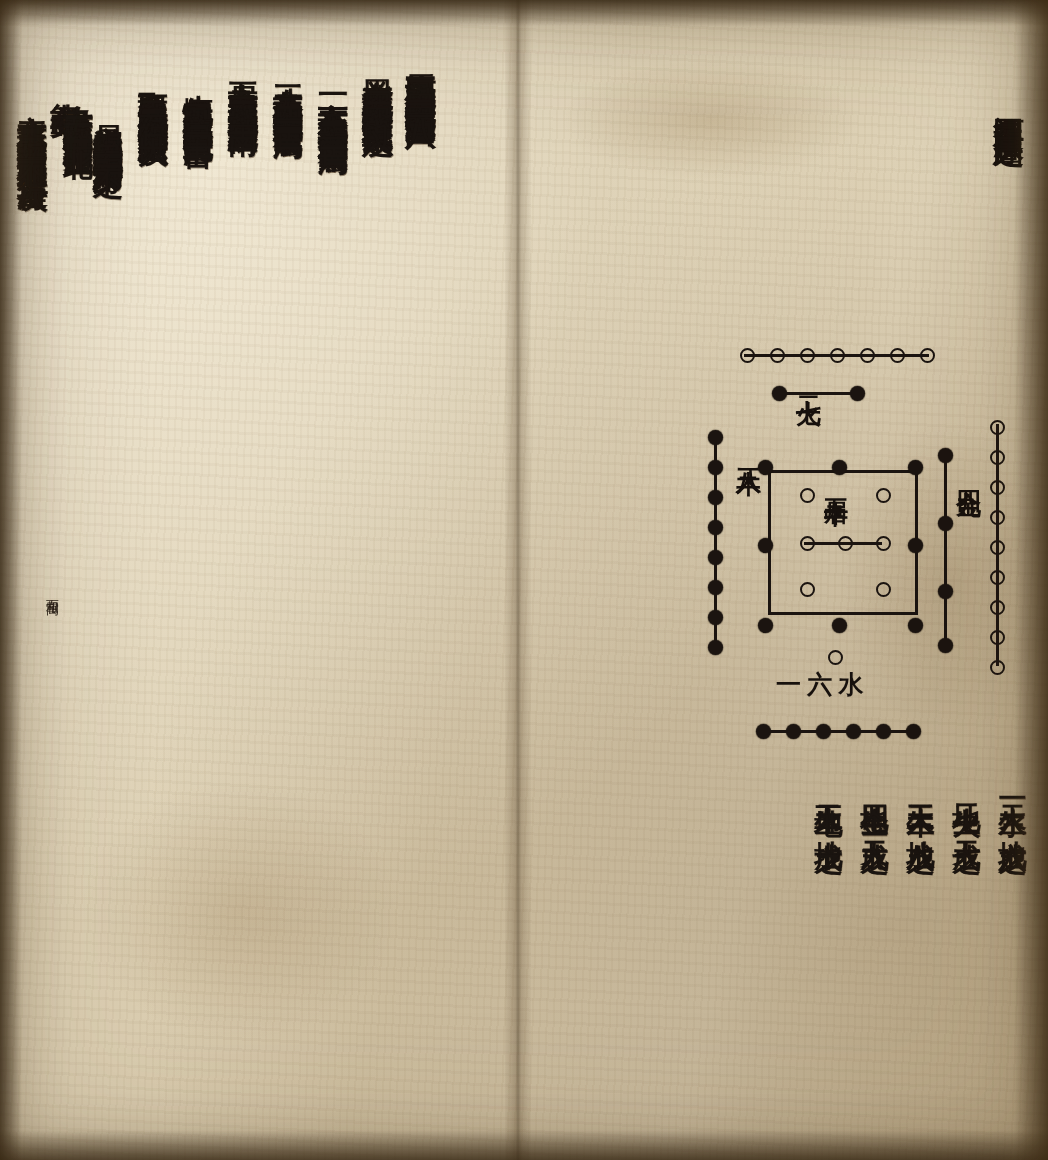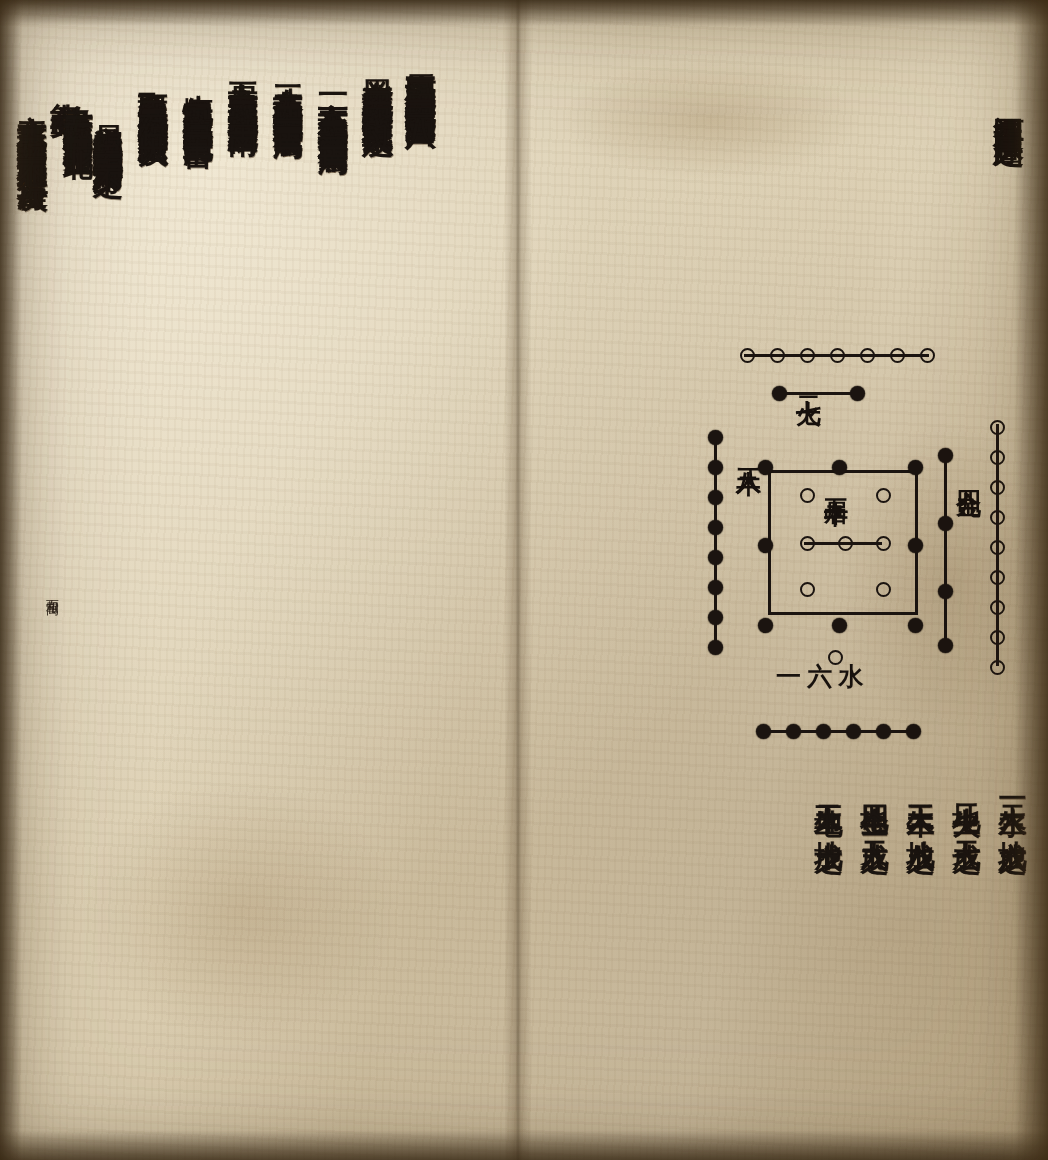--- a/index.html
+++ b/index.html
@@ -266,21 +266,21 @@
 
     <div class="dot" style="left:238px;top:128px;"></div>
     <div class="dot" style="left:238px;top:196px;"></div>
     <div class="dot" style="left:238px;top:264px;"></div>
     <div class="dot" style="left:238px;top:318px;"></div>
     <div class="bar vbar" style="left:244px;top:132px;width:3px;height:192px;"></div>
 
     <div class="dlabel" style="left:252px;top:150px;font-size:25px;">四九金</div>
 
     <div class="odot" style="left:128px;top:330px;"></div>
-    <div class="dlabel horiz" style="left:76px;top:340px;font-size:25px;writing-mode:horizontal-tb;letter-spacing:0.25em;">一六水</div>
+    <div class="dlabel horiz" style="left:76px;top:348px;font-size:25px;writing-mode:horizontal-tb;letter-spacing:0.25em;">一六水</div>
 
     <div class="dot" style="left:56px;top:404px;"></div>
     <div class="dot" style="left:86px;top:404px;"></div>
     <div class="dot" style="left:116px;top:404px;"></div>
     <div class="dot" style="left:146px;top:404px;"></div>
     <div class="dot" style="left:176px;top:404px;"></div>
     <div class="dot" style="left:206px;top:404px;"></div>
     <div class="bar hbar" style="left:60px;top:410px;width:152px;"></div>
   </div>
 

